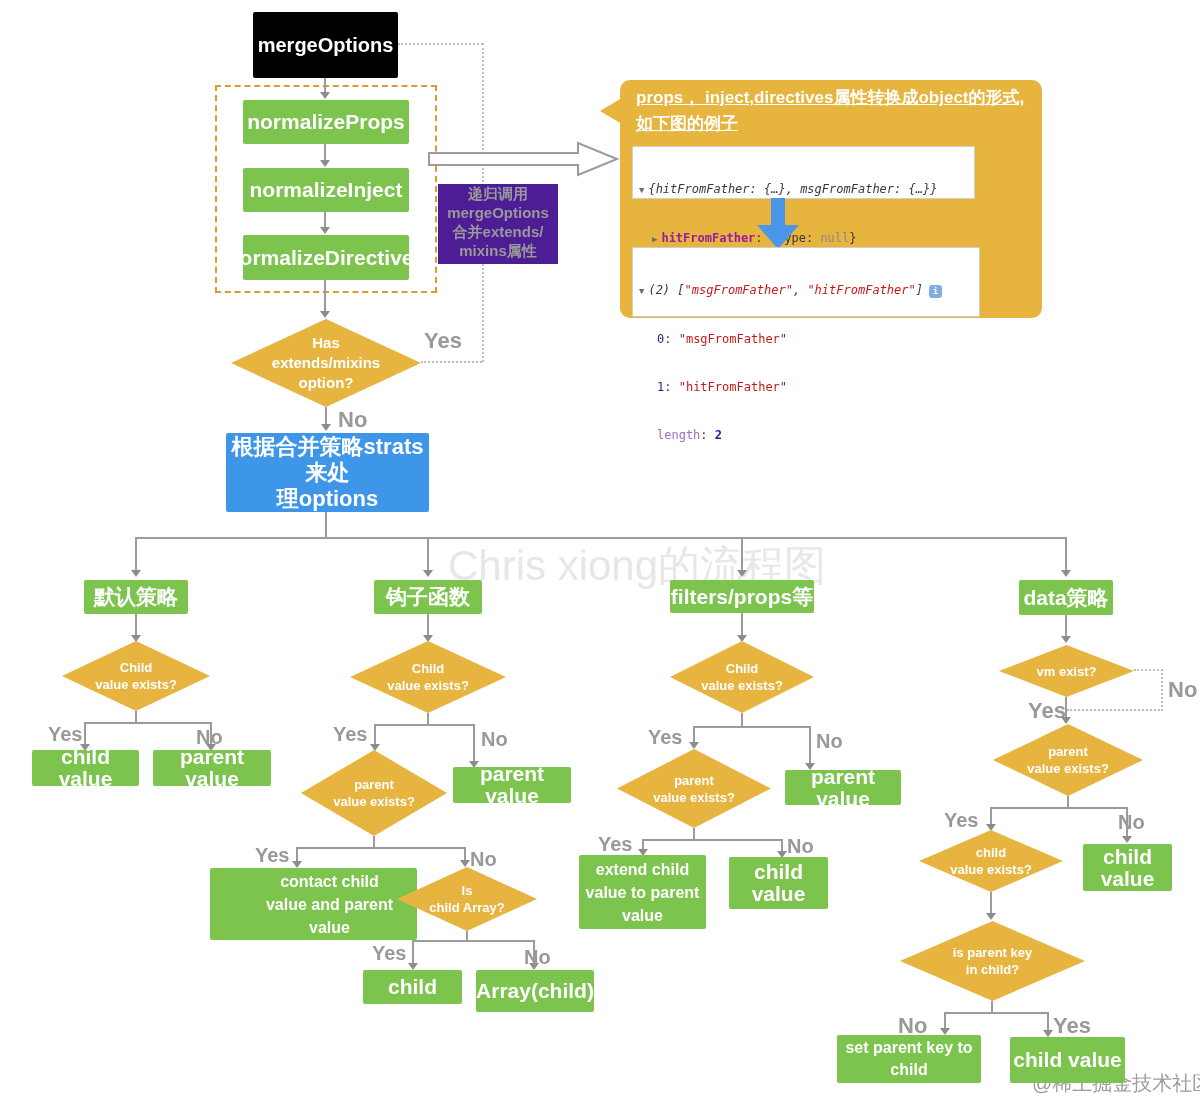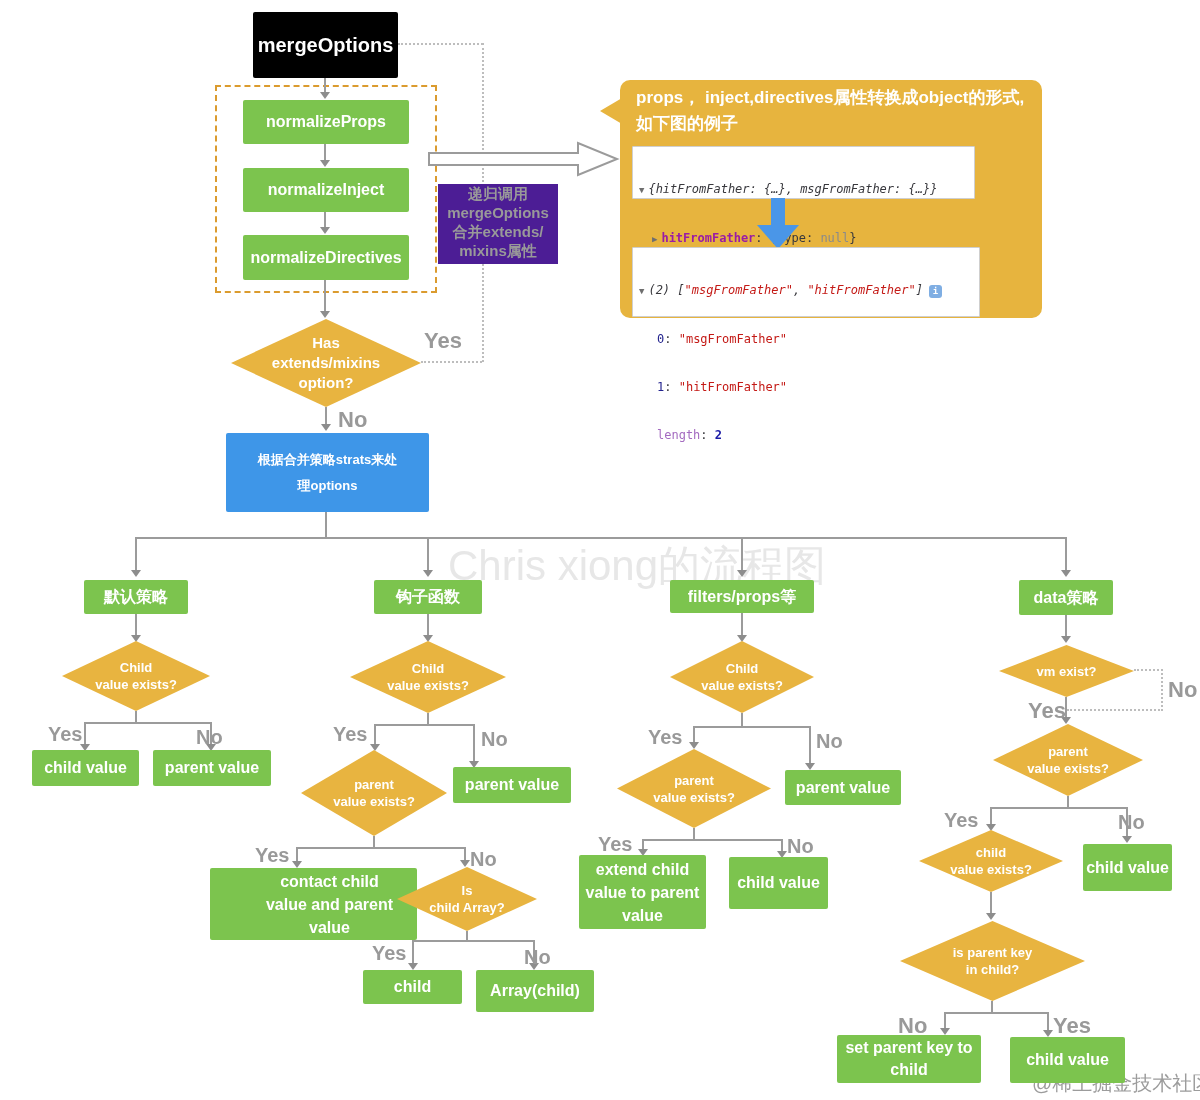--- a/index.html
+++ b/index.html
@@ -6,23 +6,23 @@
     --green:#7CC44E;
     --orange:#E8B440;
     --callout:#E7B43E;
     --blue:#3E96E8;
     --arrowblue:#4A96E8;
     --line:#9b9b9b;
   }
   html,body{margin:0;padding:0;background:#fff;}
   body{font-family:"Liberation Sans","DejaVu Sans",sans-serif;}
   #canvas{position:relative;width:1200px;height:1100px;background:#fff;overflow:hidden;}
-  .node{position:absolute;background:var(--green);color:#fff;display:flex;flex-direction:column;align-items:center;justify-content:center;text-align:center;font-weight:600;font-size:16px;border-radius:2px;line-height:22px;}
+  .node{position:absolute;background:var(--green);color:#fff;display:flex;flex-direction:column;align-items:center;justify-content:center;text-align:center;font-weight:600;font-size:21px;border-radius:2px;line-height:22px;}
   .node.black{background:#000;font-size:20px;font-weight:700;}
-  .node.blue{background:var(--blue);font-size:13px;line-height:26px;}
+  .node.blue{background:var(--blue);font-size:22px;line-height:26px;}
   .diamond{position:absolute;background:var(--orange);color:#fff;display:flex;flex-direction:column;align-items:center;justify-content:center;text-align:center;font-weight:600;clip-path:polygon(50% 0,100% 50%,50% 100%,0 50%);font-size:13px;line-height:17px;}
   .diamond.big{font-size:15px;line-height:20px;}
   .vl{position:absolute;width:2px;background:var(--line);}
   .hl{position:absolute;height:2px;background:var(--line);}
   .ah{position:absolute;width:0;height:0;border-left:5px solid transparent;border-right:5px solid transparent;border-top:7px solid #8d8d8d;}
   .lbl{position:absolute;color:#999;font-weight:700;font-size:20px;}
   .dotv{position:absolute;border-left:2px dotted #bdbdbd;}
   .doth{position:absolute;border-top:2px dotted #bdbdbd;}
   .odash{position:absolute;border:2px dashed #DB9B2E;}
   .note{position:absolute;background:#4c1d95;color:#999;font-weight:700;font-size:15px;line-height:19px;text-align:center;}
@@ -87,21 +87,21 @@
 
   <div class="note" style="left:438px;top:184px;width:120px;height:80px;">
     <div>递归调用</div>
     <div>mergeOptions</div>
     <div>合并extends/</div>
     <div>mixins属性</div>
   </div>
 
   <div class="callout-tail" style="left:600px;top:98px;"></div>
   <div class="callout" style="left:620px;top:80px;width:422px;height:238px;"></div>
-  <div class="callout-title" style="left:636px;top:85px;width:400px;">
+  <div class="callout-title" style="left:636px;top:85px;width:400px;text-decoration:underline;">
     <div>props， inject,directives属性转换成object的形式,</div>
     <div>如下图的例子</div>
   </div>
 
   <div class="con" style="left:632px;top:146px;width:329px;height:47px;">
     <div><span class="tok-caret">▼</span><span class="tok-dark tok-it">{hitFromFather: {…}, msgFromFather: {…}}</span></div>
     <div class="cindent"><span class="tok-caret">▶</span><span class="tok-key">hitFromFather</span><span class="tok-dark">: {type: </span><span class="tok-null">null</span><span class="tok-dark">}</span></div>
     <div class="cindent"><span class="tok-caret">▶</span><span class="tok-key">msgFromFather</span><span class="tok-dark">: {type: </span><span class="tok-null">null</span><span class="tok-dark">}</span></div>
   </div>
 

